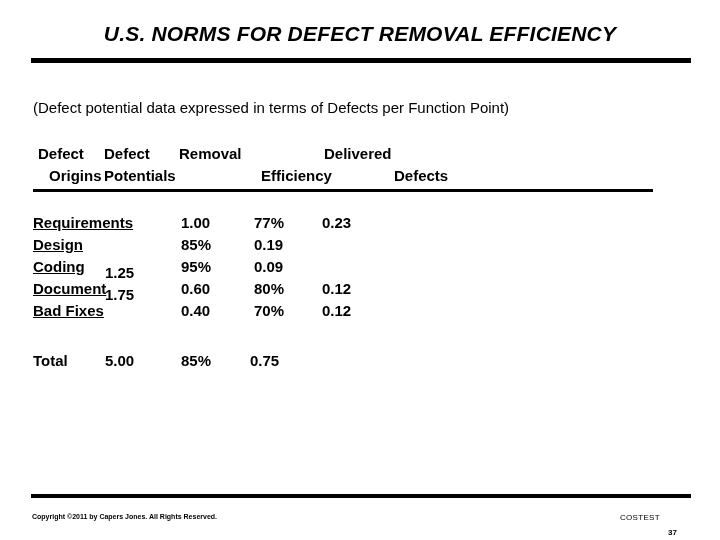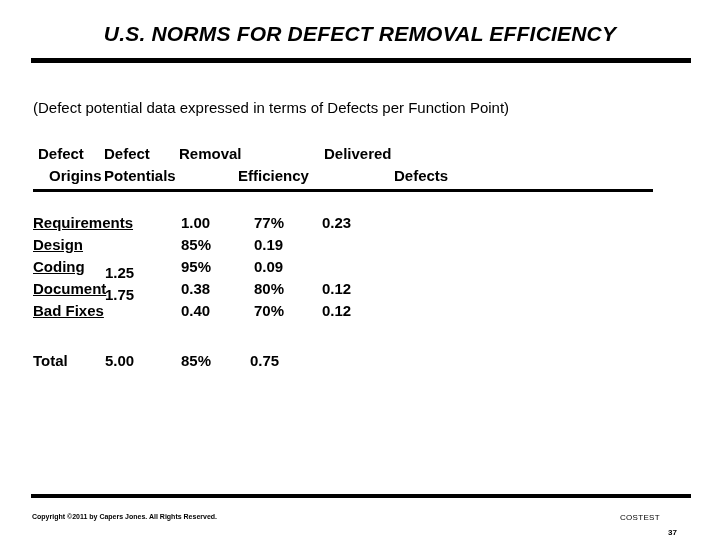--- a/index.html
+++ b/index.html
@@ -72,21 +72,21 @@
     white-space: nowrap;
   }
   .h-r1 { top: 0px; }
   .h-r2 { top: 22px; }
   .h-defect      { left: 38px; }
   .h-defect2     { left: 104px; }
   .h-removal     { left: 179px; }
   .h-delivered   { left: 324px; }
   .h-origins     { left: 33px; margin-left: 16px; }
   .h-potentials  { left: 104px; }
-  .h-efficiency  { left: 238px; }
+  .h-efficiency  { left: 261px; }
   .h-defects     { left: 394px; }
 
   .thead-rule {
     position: absolute;
     left: 33px;
     top: 189px;
     width: 620px;
     height: 3px;
     background: #000000;
   }
@@ -211,21 +211,21 @@
         <div class="cell c-delivered-shift">0.19</div>
       </div>
       <div class="row">
         <div class="cell c-origin">Coding</div>
         <div class="cell c-potential-inline">1.75</div>
         <div class="cell c-efficiency-shift">95%</div>
         <div class="cell c-delivered-shift">0.09</div>
       </div>
       <div class="row">
         <div class="cell c-origin">Document</div>
-        <div class="cell c-potential">0.38</div>
+        <div class="cell c-potential">0.60</div>
         <div class="cell c-efficiency">80%</div>
         <div class="cell c-delivered">0.12</div>
       </div>
       <div class="row">
         <div class="cell c-origin">Bad Fixes</div>
         <div class="cell c-potential">0.40</div>
         <div class="cell c-efficiency">70%</div>
         <div class="cell c-delivered">0.12</div>
       </div>
     </div>

